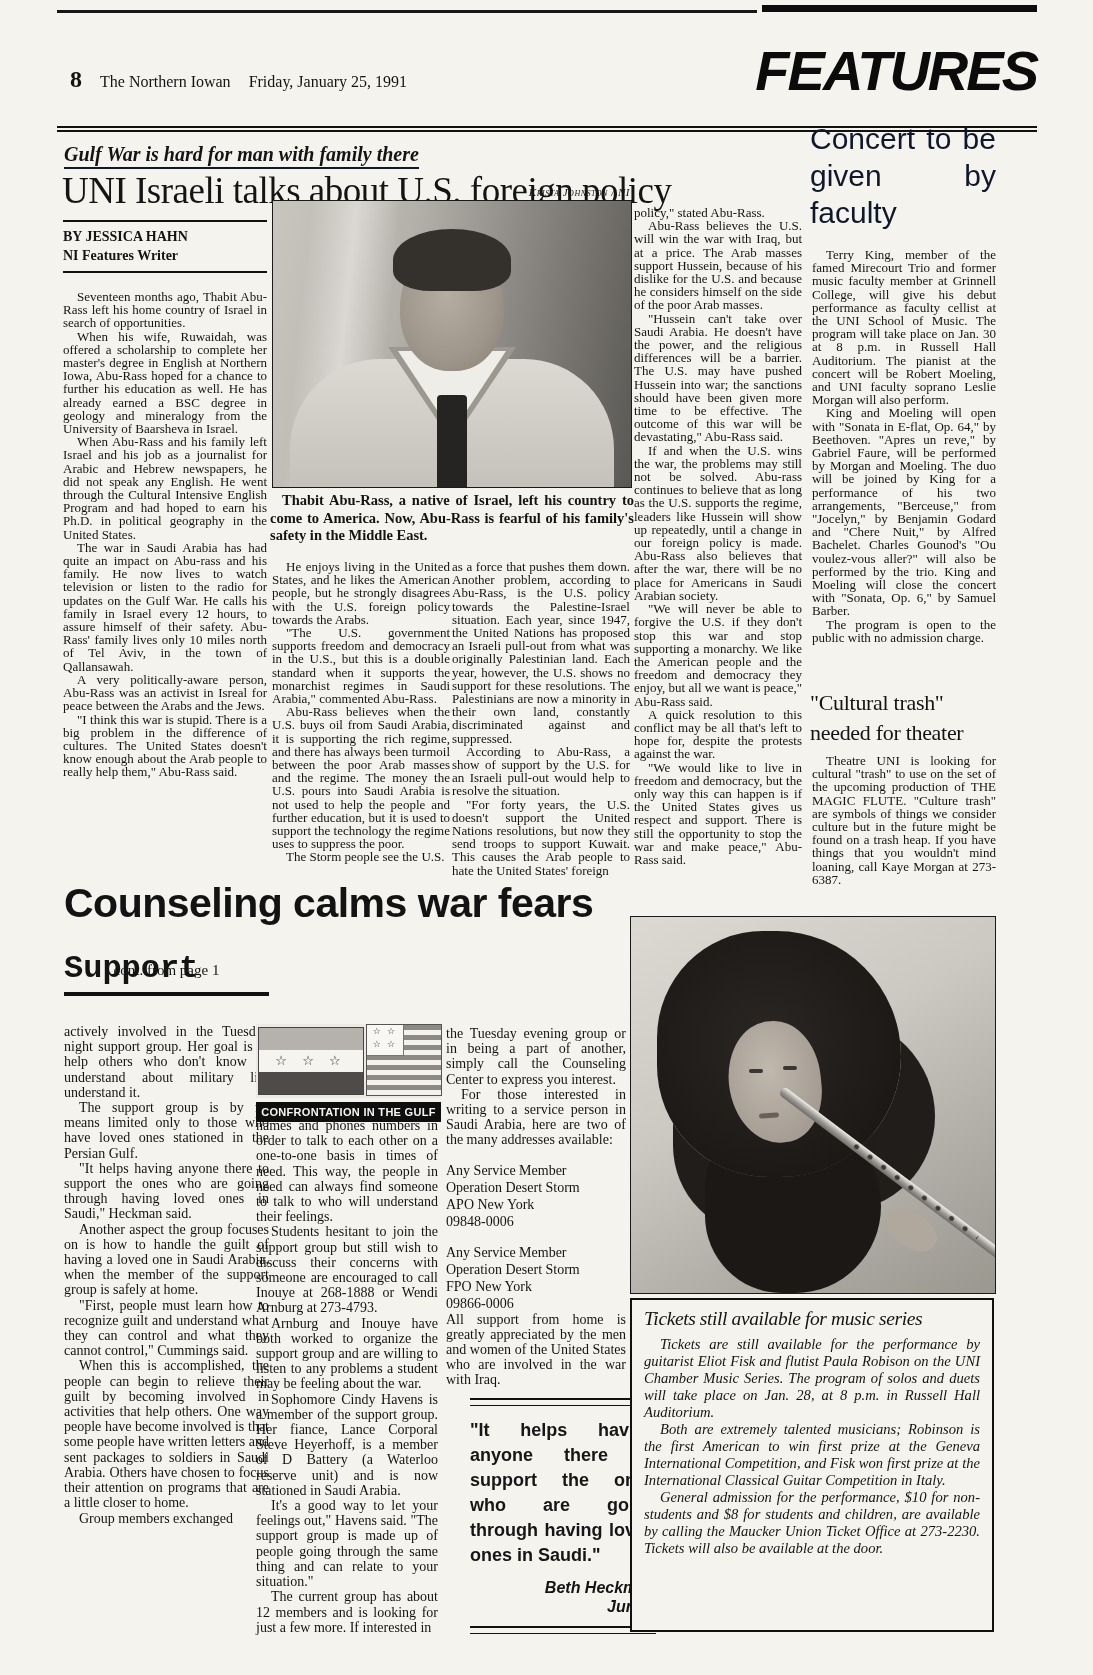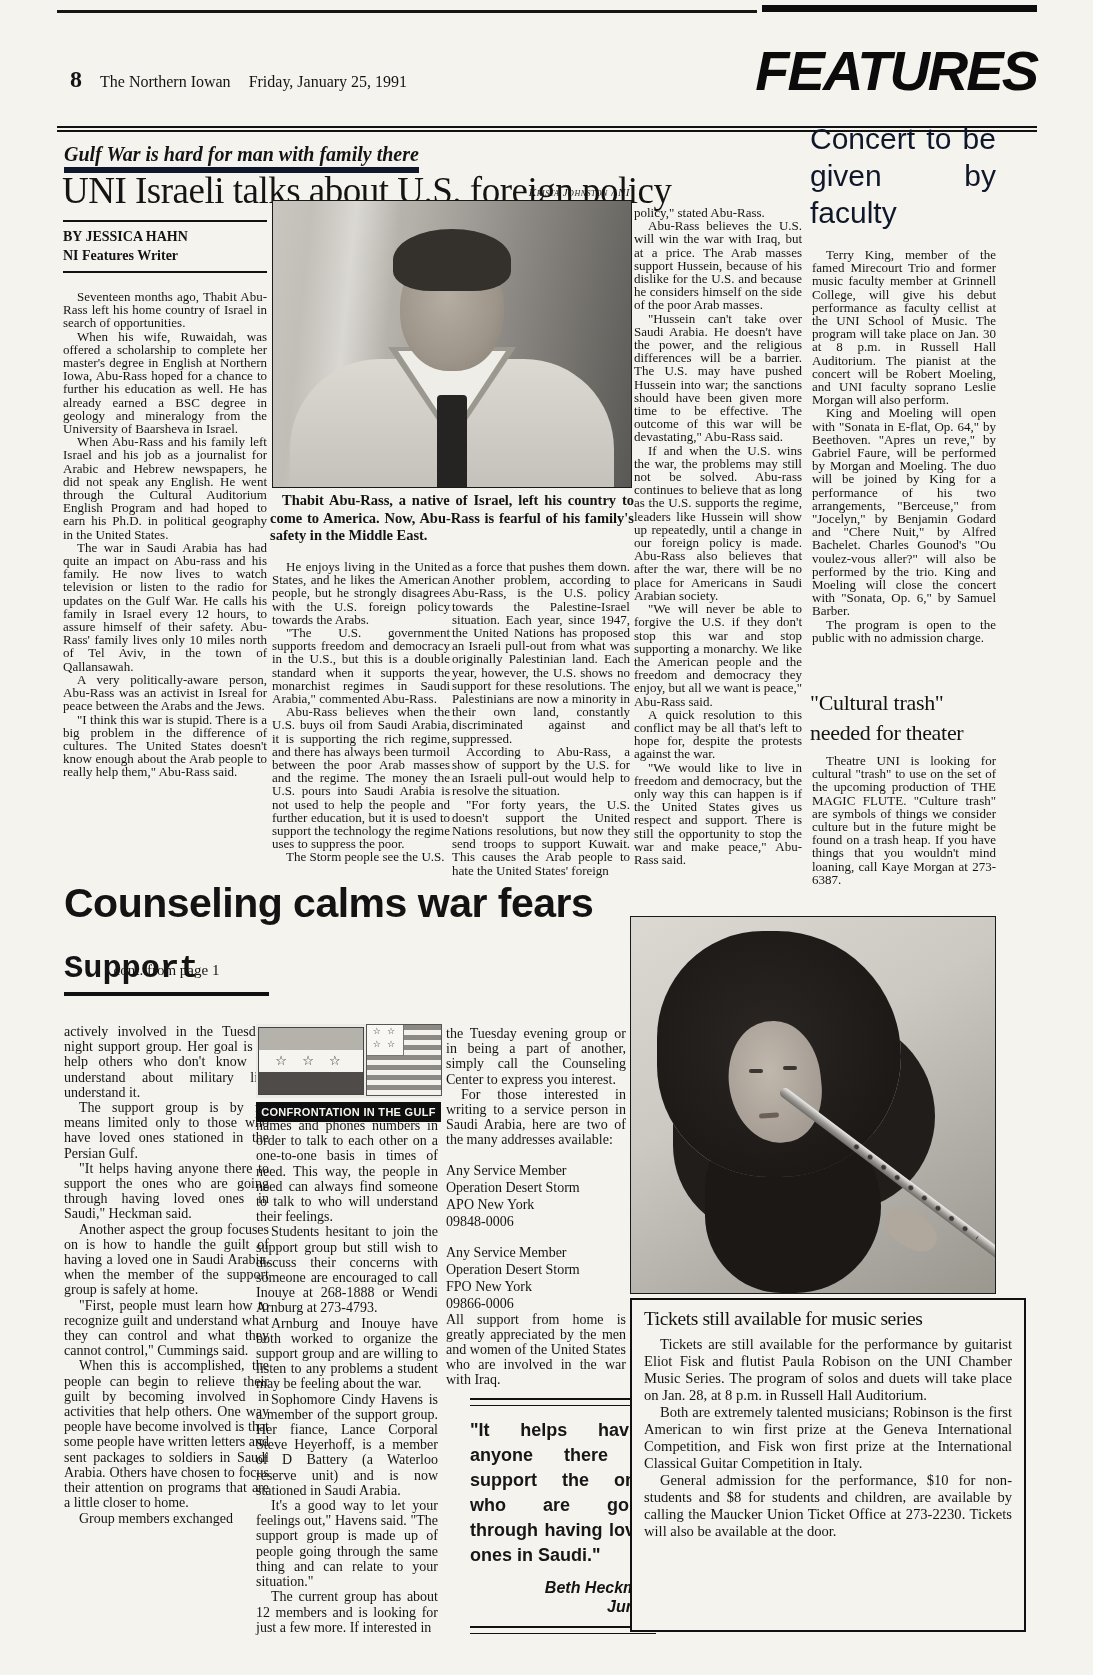--- a/index.html
+++ b/index.html
@@ -13,21 +13,21 @@
   .masthead-left{left:70px;top:66px;display:flex;align-items:baseline;gap:18px;}
   .page-num{font-weight:bold;font-size:24px;}
   .pub,.date{font-size:16px;}
   .features{right:56px;top:38px;font-family:"Liberation Sans",sans-serif;font-weight:bold;
             font-style:italic;font-size:56px;letter-spacing:-2px;color:#0b0b0b;}
   .rule-header{left:57px;top:126px;width:980px;height:6px;border-top:2px solid #111;
                border-bottom:2px solid #111;box-sizing:border-box;}
 
   
   .kicker{left:64px;top:143px;font-style:italic;font-weight:bold;font-size:20px;
-          border-bottom:6px solid #0f172a;padding-bottom:1px;}
+          border-bottom:2px solid #0f172a;padding-bottom:1px;}
   .headline-main{left:62px;top:171px;width:745px;font-size:37px;letter-spacing:-0.5px;line-height:40px;}
   .headline-concert{left:810px;top:120px;width:186px;font-family:"Liberation Sans",sans-serif;
                     font-size:30px;line-height:37px;text-align:justify;color:#0f172a;}
   .photo-credit{left:420px;top:186px;width:210px;text-align:right;font-style:italic;
                 font-variant:small-caps;font-size:11px;letter-spacing:0.5px;}
 
   .byline{left:63px;top:220px;width:204px;border-top:2px solid #111;border-bottom:2px solid #111;
           padding:5px 0 6px;font-weight:bold;font-size:14px;line-height:19px;}
 
   .body-sm{font-size:13px;line-height:13.2px;text-align:justify;}
@@ -125,22 +125,22 @@
   .pw-flute{position:absolute;left:150px;top:168px;width:280px;height:10px;border-radius:5px;
             background:linear-gradient(180deg,#f0efec,#9b9893 55%,#6e6b66);
             transform:rotate(37deg);transform-origin:0 50%;}
   .pw-flute::after{content:"";position:absolute;left:86px;top:1px;width:160px;height:8px;
             background-image:radial-gradient(circle,#3c3935 2.2px,transparent 2.8px);
             background-size:17px 8px;background-repeat:repeat-x;}
   .pw-hand{position:absolute;left:252px;top:296px;width:56px;height:34px;background:#b0a79d;
            border-radius:46%;transform:rotate(32deg);}
 
   
-  .tickets-box{left:630px;top:1298px;width:396px;height:334px;border:2px solid #111;
-               box-sizing:border-box;padding:8px 12px;background:#f5f3ee;}
+  .tickets-box{left:630px;top:1298px;width:364px;height:334px;border:2px solid #111;
+               box-sizing:border-box;padding:8px 12px;background:#f5f3ee;font-style:italic;}
   .tickets-head{font-size:19.5px;letter-spacing:-0.4px;white-space:nowrap;}
   .tickets-body{margin-top:6px;font-size:14.6px;line-height:17px;text-align:justify;}
   .tickets-body p{margin:0;text-indent:16px;}
 </style>
 </head>
 <body>
 
 <div class="page">
 
   <div class="abs rule-top-thin"></div>
@@ -175,21 +175,21 @@
     <div class="pm-hair"></div>
   </div>
 
   <div class="abs caption">
     <p>Thabit Abu-Rass, a native of Israel, left his country to come to America. Now, Abu-Rass is fearful of his family's safety in the Middle East.</p>
   </div>
 
   <div class="abs body-sm lead-col1">
       <p>Seventeen months ago, Thabit Abu-Rass left his home country of Israel in search of opportunities.</p>
       <p>When his wife, Ruwaidah, was offered a scholarship to complete her master's degree in English at Northern Iowa, Abu-Rass hoped for a chance to further his education as well. He has already earned a BSC degree in geology and mineralogy from the University of Baarsheva in Israel.</p>
-      <p>When Abu-Rass and his family left Israel and his job as a journalist for Arabic and Hebrew newspapers, he did not speak any English. He went through the Cultural Auditorium English Program and had hoped to earn his Ph.D. in political geography in the United States.</p>
+      <p>When Abu-Rass and his family left Israel and his job as a journalist for Arabic and Hebrew newspapers, he did not speak any English. He went through the Cultural Intensive English Program and had hoped to earn his Ph.D. in political geography in the United States.</p>
       <p>The war in Saudi Arabia has had quite an impact on Abu-rass and his family. He now lives to watch television or listen to the radio for updates on the Gulf War. He calls his family in Israel every 12 hours, to assure himself of their safety. Abu-Rass' family lives only 10 miles north of Tel Aviv, in the town of Qallansawah.</p>
       <p>A very politically-aware person, Abu-Rass was an activist in Isreal for peace between the Arabs and the Jews.</p>
       <p>"I think this war is stupid. There is a big problem in the difference of cultures. The United States doesn't know enough about the Arab people to really help them," Abu-Rass said.</p>
     </div>
   <div class="abs body-sm lead-col2">
       <p>He enjoys living in the United States, and he likes the American people, but he strongly disagrees with the U.S. foreign policy towards the Arabs.</p>
       <p>"The U.S. government supports freedom and democracy in the U.S., but this is a double standard when it supports the monarchist regimes in Saudi Arabia," commented Abu-Rass.</p>
       <p>Abu-Rass believes when the U.S. buys oil from Saudi Arabia, it is supporting the rich regime, and there has always been turmoil between the poor Arab masses and the regime. The money the U.S. pours into Saudi Arabia is not used to help the people and further education, but it is used to support the technology the regime uses to suppress the poor.</p>
       <p>The Storm people see the U.S.</p>
     </div>

